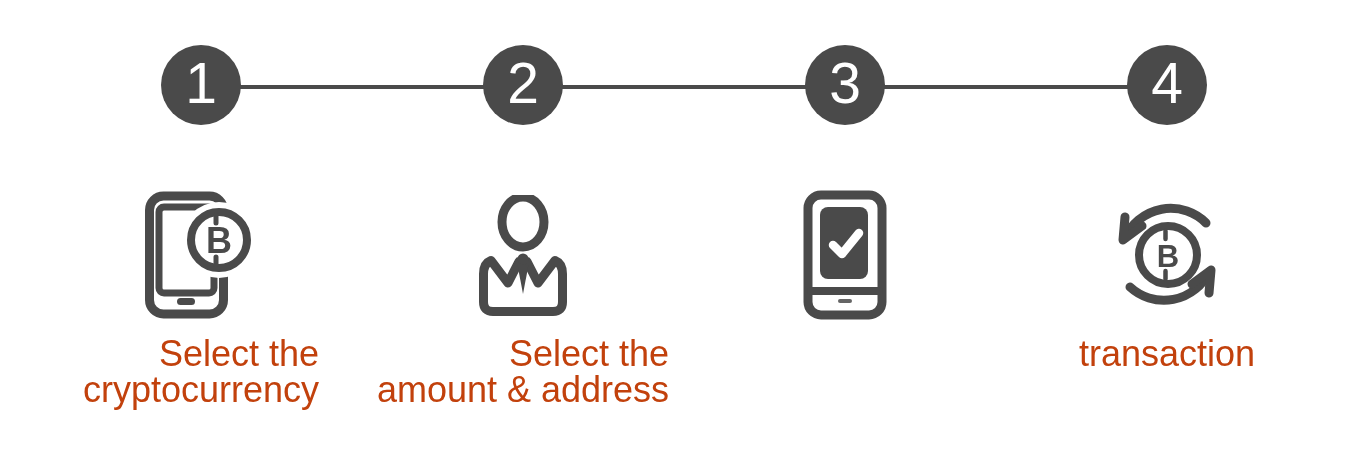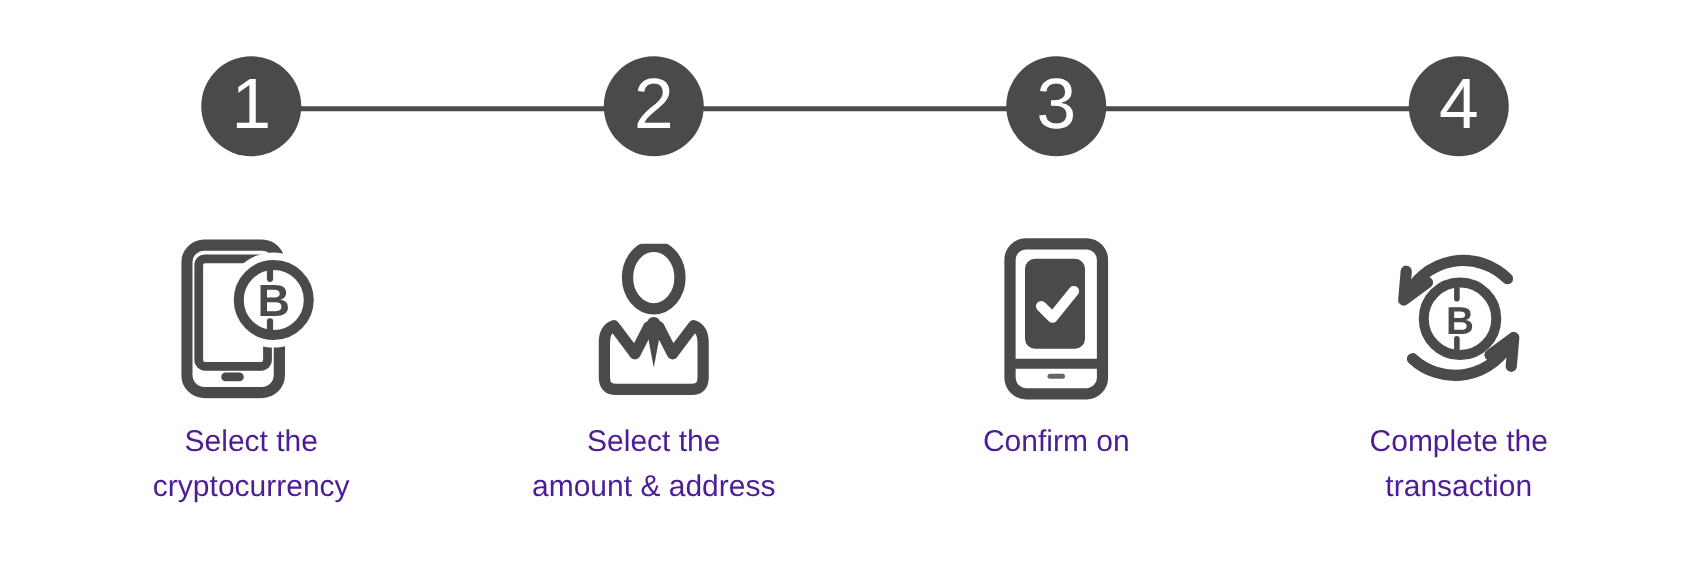--- a/index.html
+++ b/index.html
@@ -56,24 +56,24 @@
   .step-circle span { transform: translateY(-2px); }
   .step-icon {
     margin-top: 65px;
     height: 130px;
     display: flex;
     align-items: center;
     justify-content: center;
   }
   .step-label {
     margin-top: 16px;
-    font-size: 24px;
+    font-size: 36px;
     line-height: 36px;
-    color: #4c1d95;
-    text-align: center;
+    color: #c2410c;
+    text-align: right;
   }
   svg { display: block; }
   .stroke {
     fill: none;
     stroke: #4a4a4a;
     stroke-linecap: round;
     stroke-linejoin: round;
   }
   .fillg { fill: #4a4a4a; stroke: none; }
   .coin-b {
@@ -150,39 +150,37 @@
           <rect class="fillg" x="17" y="17" width="48" height="72" rx="8"></rect>
           <path d="M 30 55 L 39 64 L 56 43" fill="none" stroke="#ffffff" stroke-width="8.5" stroke-linecap="round" stroke-linejoin="round"></path>
           <line class="stroke" x1="8" y1="101" x2="76" y2="101" stroke-width="8"></line>
           <rect class="fillg" x="35" y="109" width="14" height="4" rx="2" opacity="0.85"></rect>
         </svg>
       </div>
       <div class="step-circle" style="order:1">
         <span>3</span>
       </div>
       <div class="step-label" style="order:3">
-        <div>Confirm on</div>
       </div>
     </div>
 
     <div class="step">
       <div class="step-circle">
         <span>4</span>
       </div>
       <div class="step-icon">
         <svg width="104" height="118" viewBox="0 0 104 118">
           <circle class="stroke" cx="53" cy="59" r="29" stroke-width="8"></circle>
           <text class="coin-b" x="53" y="71" font-size="31">B</text>
           <path class="stroke" d="M 50.5 35 V 43 M 50.5 75 V 83" stroke-width="4.5"></path>
           <path class="stroke" d="M 91 27 A 50 50 0 0 0 10 42" stroke-width="9"></path>
           <path class="stroke" d="M 27 30 L 8 44 L 10 21" stroke-width="9"></path>
           <path class="stroke" d="M 15 91 A 50 50 0 0 0 94 76" stroke-width="9"></path>
           <path class="stroke" d="M 77 88 L 96 74 L 94 97" stroke-width="9"></path>
         </svg>
       </div>
       <div class="step-label">
-        <div>Complete the</div>
         <div>transaction</div>
       </div>
     </div>
 
   </div>
 </div>
 
 </body></html>

